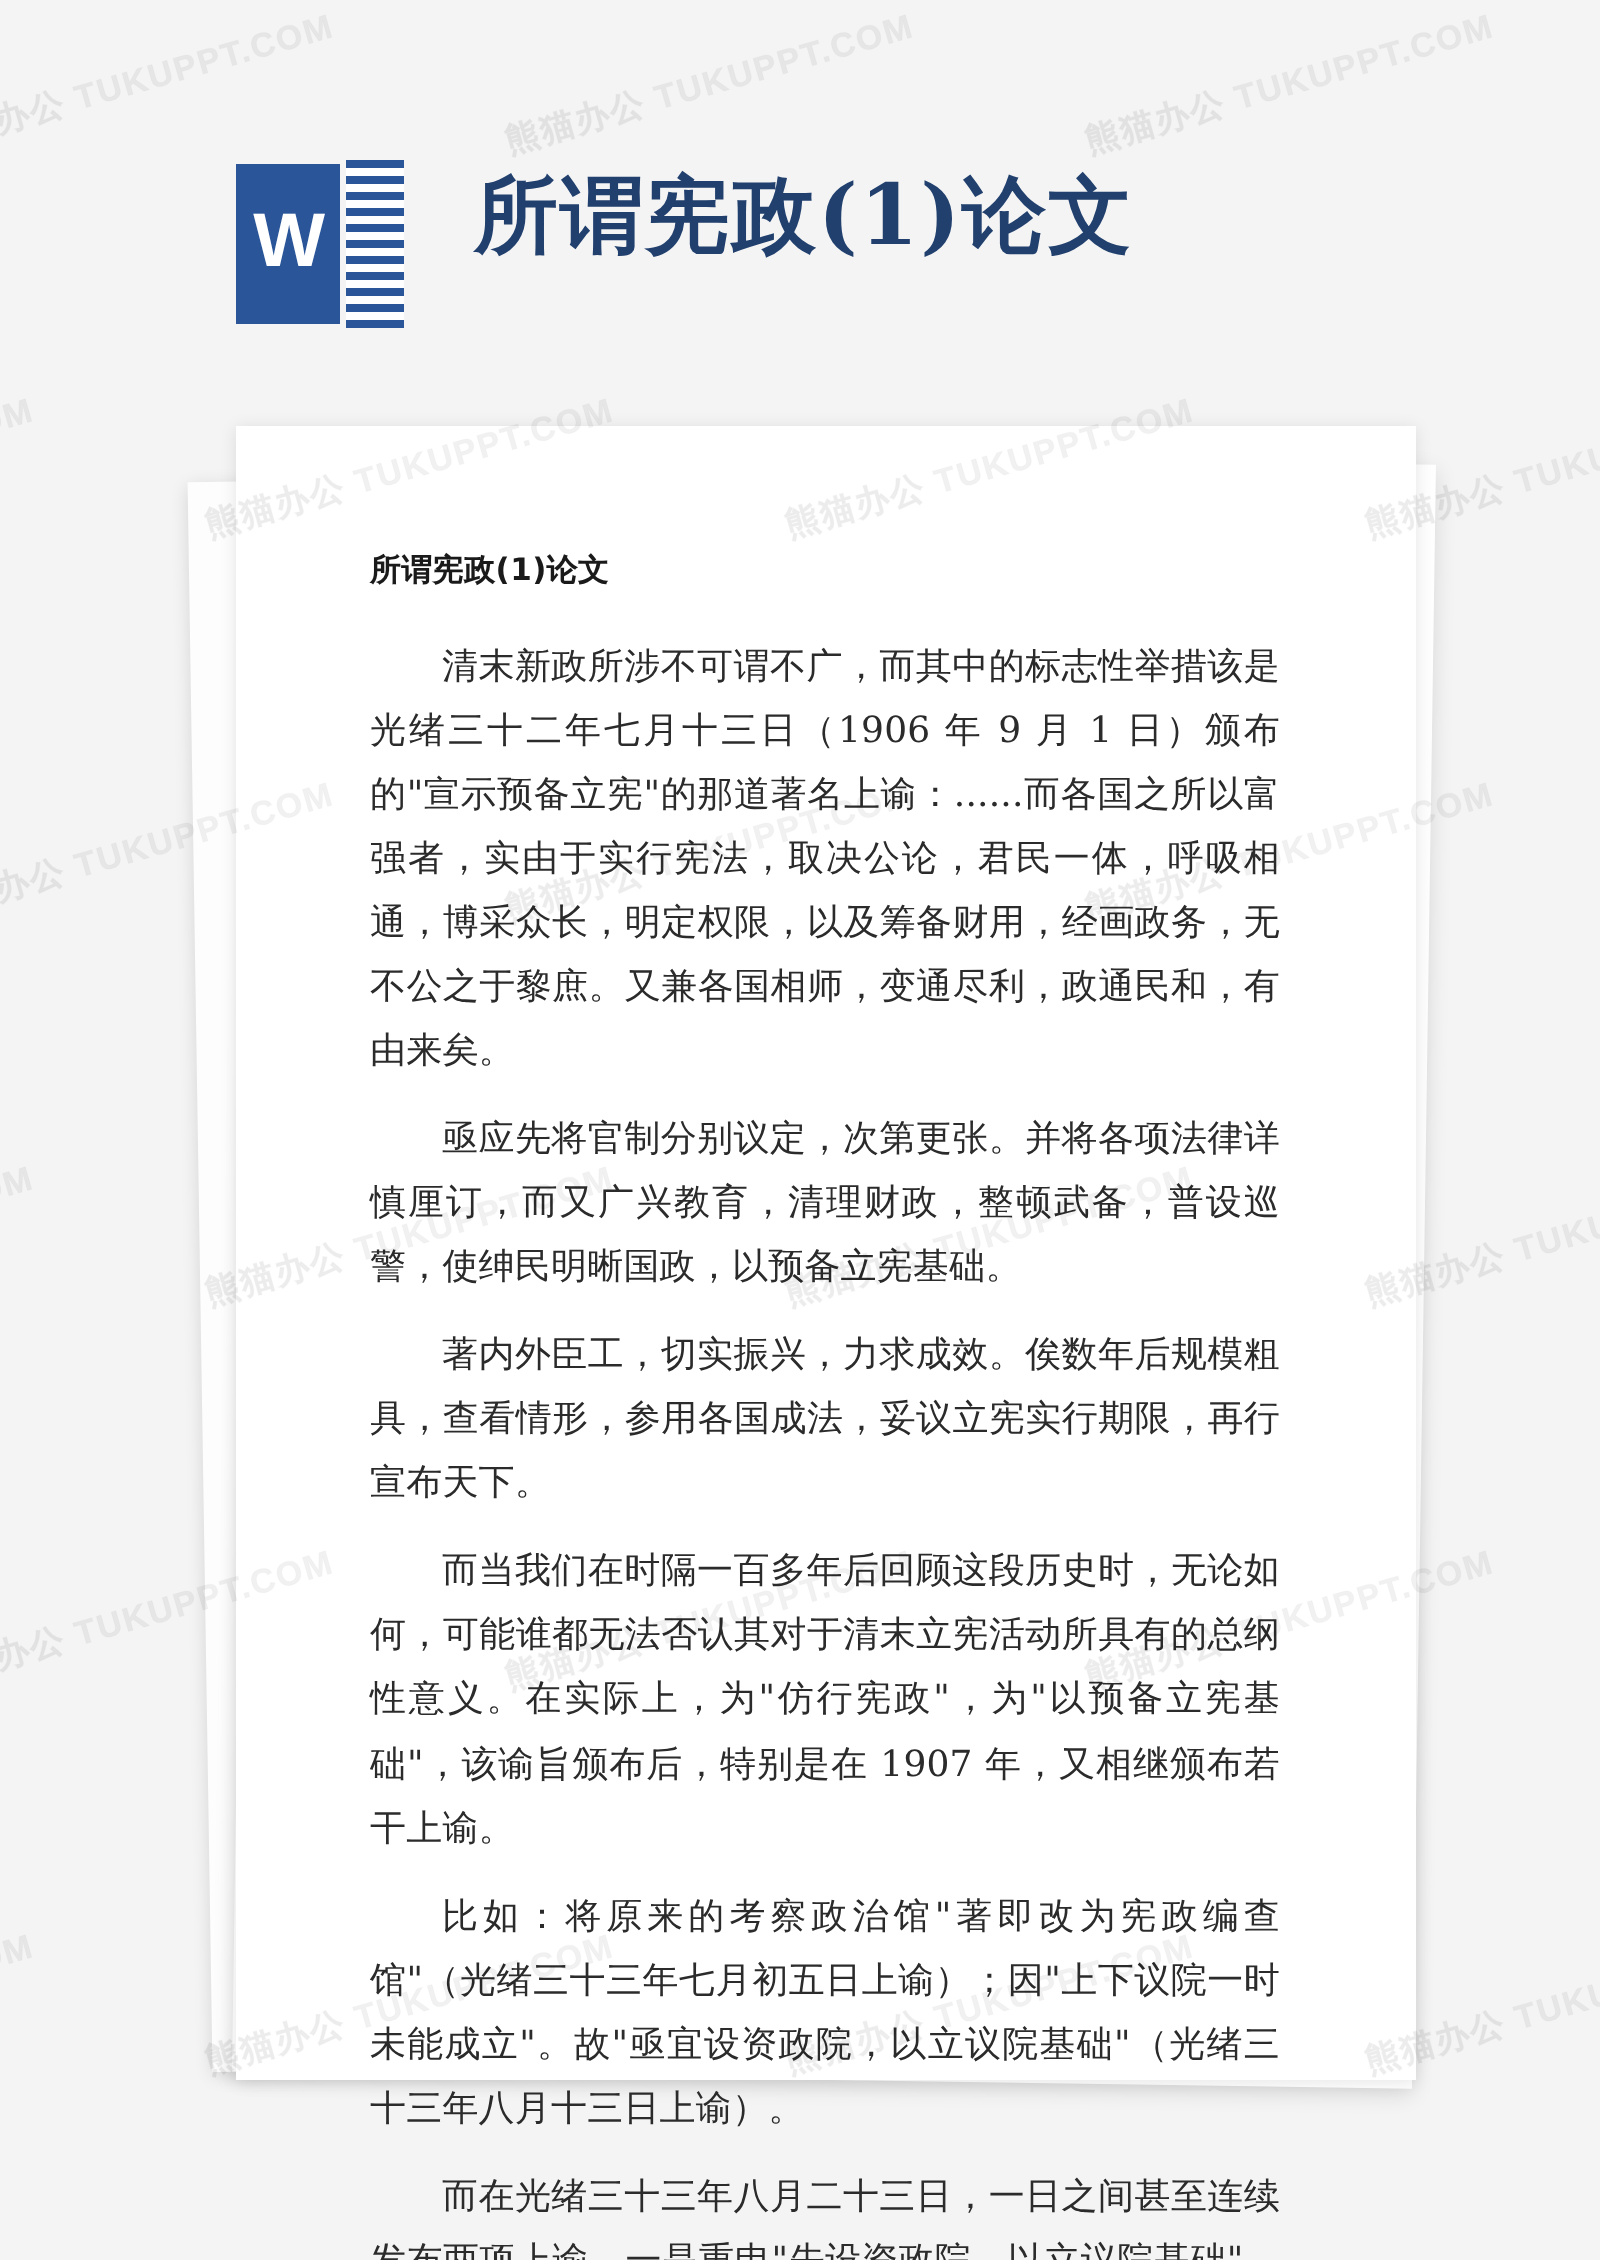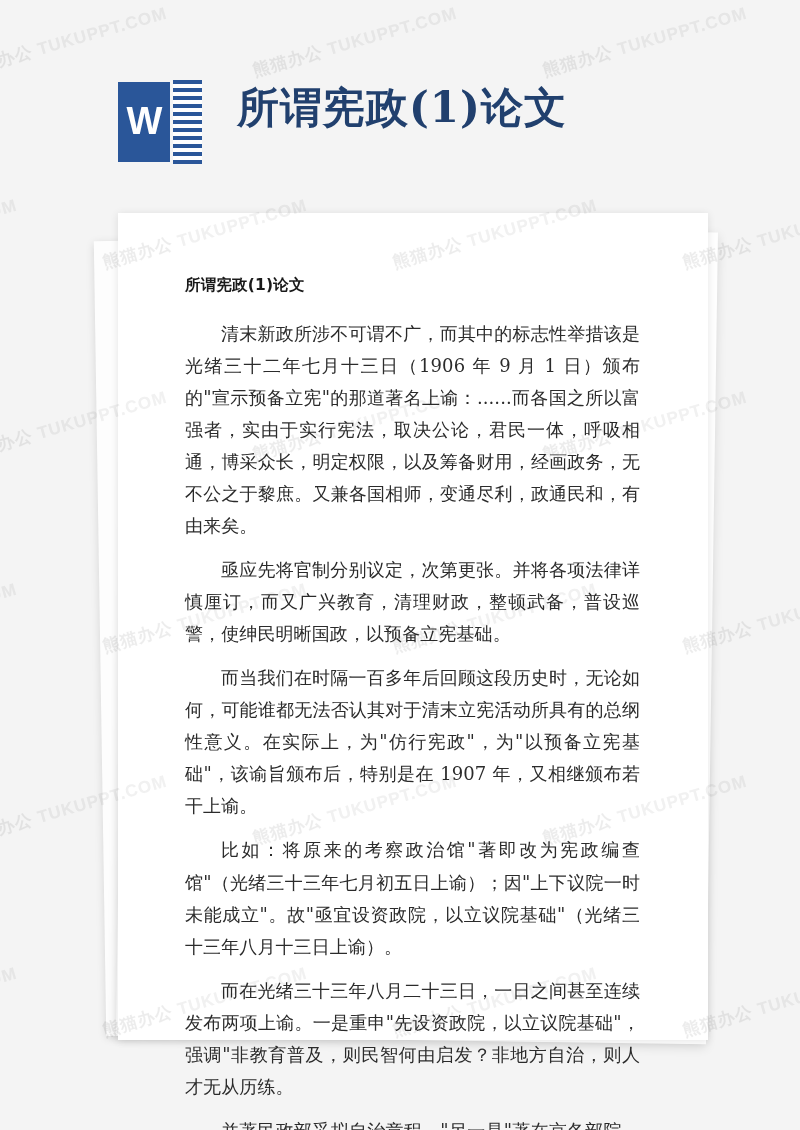--- a/index.html
+++ b/index.html
@@ -170,20 +170,21 @@
 
 <div id="page-stack">
   <div class="sheet-back-left"></div>
   <div class="sheet-back-bottom"></div>
 
   <div id="document-page">
     <div id="doc-content">
       <h1 id="doc-title">所谓宪政(1)论文</h1>
       <p class="doc-para">清末新政所涉不可谓不广，而其中的标志性举措该是光绪三十二年七月十三日（1906 年 9 月 1 日）颁布的"宣示预备立宪"的那道著名上谕：......而各国之所以富强者，实由于实行宪法，取决公论，君民一体，呼吸相通，博采众长，明定权限，以及筹备财用，经画政务，无不公之于黎庶。又兼各国相师，变通尽利，政通民和，有由来矣。</p>
       <p class="doc-para">亟应先将官制分别议定，次第更张。并将各项法律详慎厘订，而又广兴教育，清理财政，整顿武备，普设巡警，使绅民明晰国政，以预备立宪基础。</p>
+      <p class="doc-para">著内外臣工，切实振兴，力求成效。俟数年后规模粗具，查看情形，参用各国成法，妥议立宪实行期限，再行宣布天下。</p>
       <p class="doc-para">而当我们在时隔一百多年后回顾这段历史时，无论如何，可能谁都无法否认其对于清末立宪活动所具有的总纲性意义。在实际上，为"仿行宪政"，为"以预备立宪基础"，该谕旨颁布后，特别是在 1907 年，又相继颁布若干上谕。</p>
       <p class="doc-para">比如：将原来的考察政治馆"著即改为宪政编查馆"（光绪三十三年七月初五日上谕）；因"上下议院一时未能成立"。故"亟宜设资政院，以立议院基础"（光绪三十三年八月十三日上谕）。</p>
       <p class="doc-para">而在光绪三十三年八月二十三日，一日之间甚至连续发布两项上谕。一是重申"先设资政院，以立议院基础"，强调"非教育普及，则民智何由启发？非地方自治，则人才无从历练。</p>
       <p class="doc-para">并著民政部妥拟自治章程。"另一是"著在京各部院、在外各省督抚，迅即将君主立宪国政体，博考各国成案，慎选各人论说，督率所选各员分班切实研究。</p>
     </div>
   </div>
 </div>
 
 <div id="header">
   <div id="word-icon">

